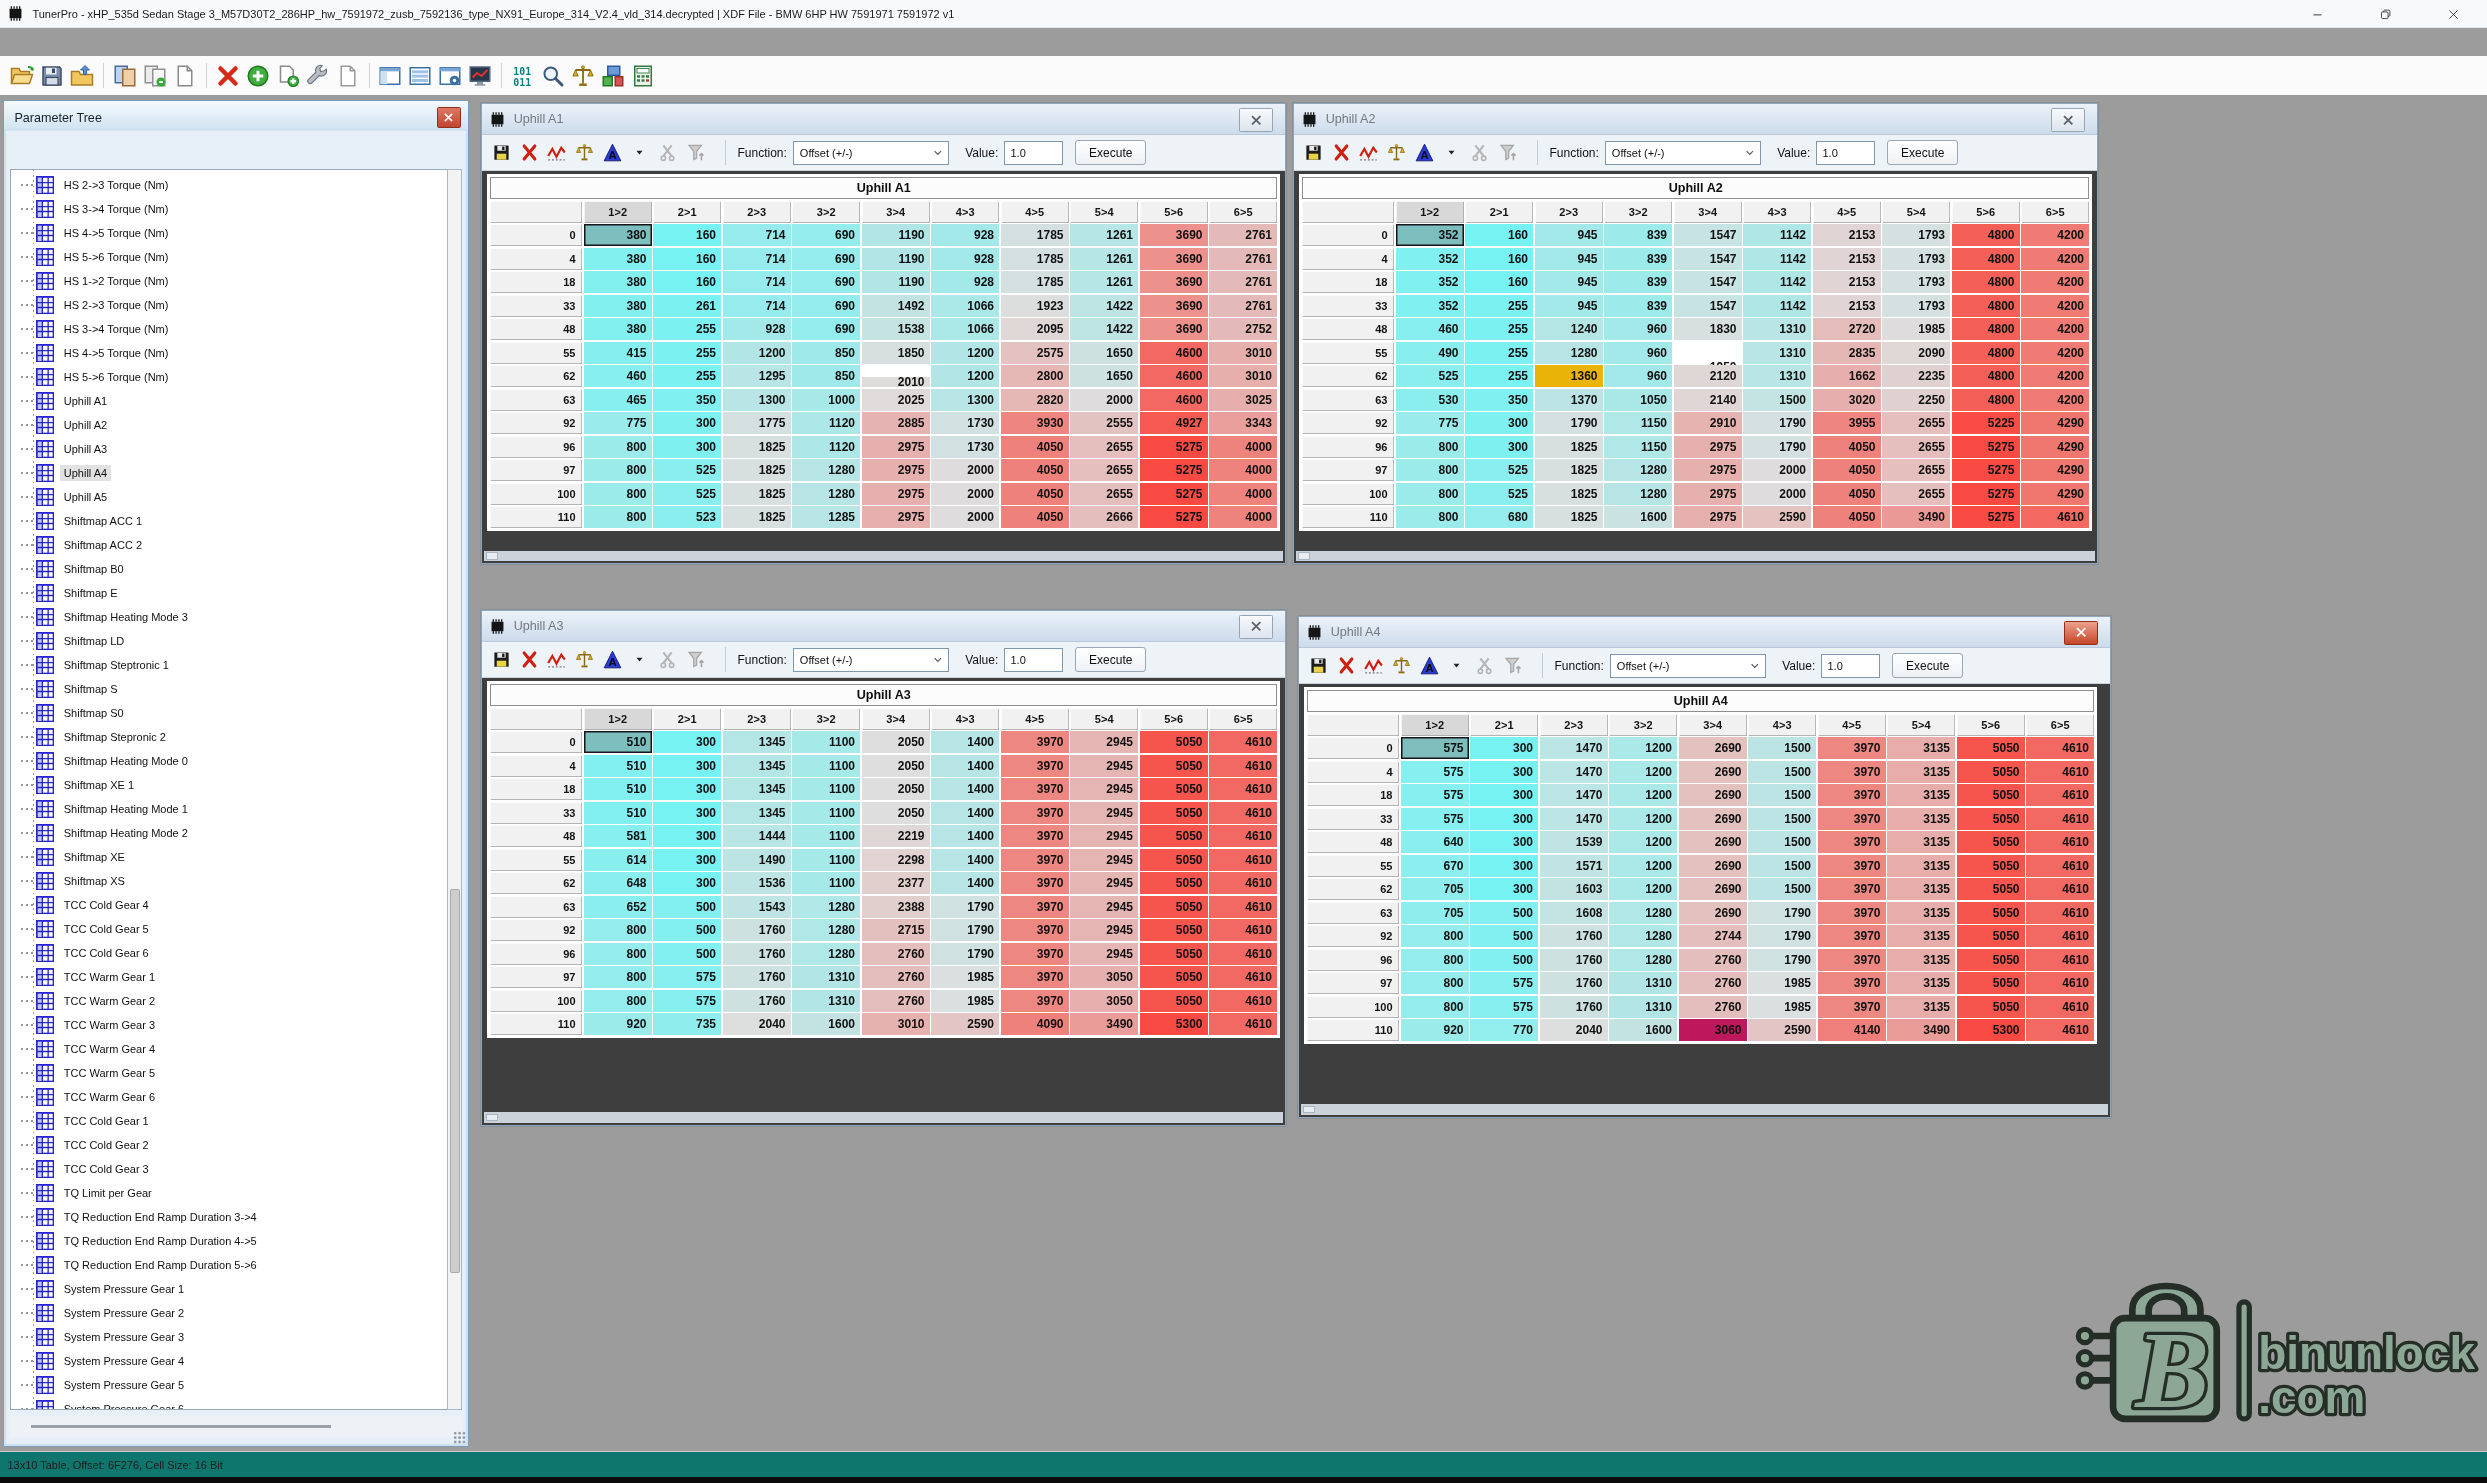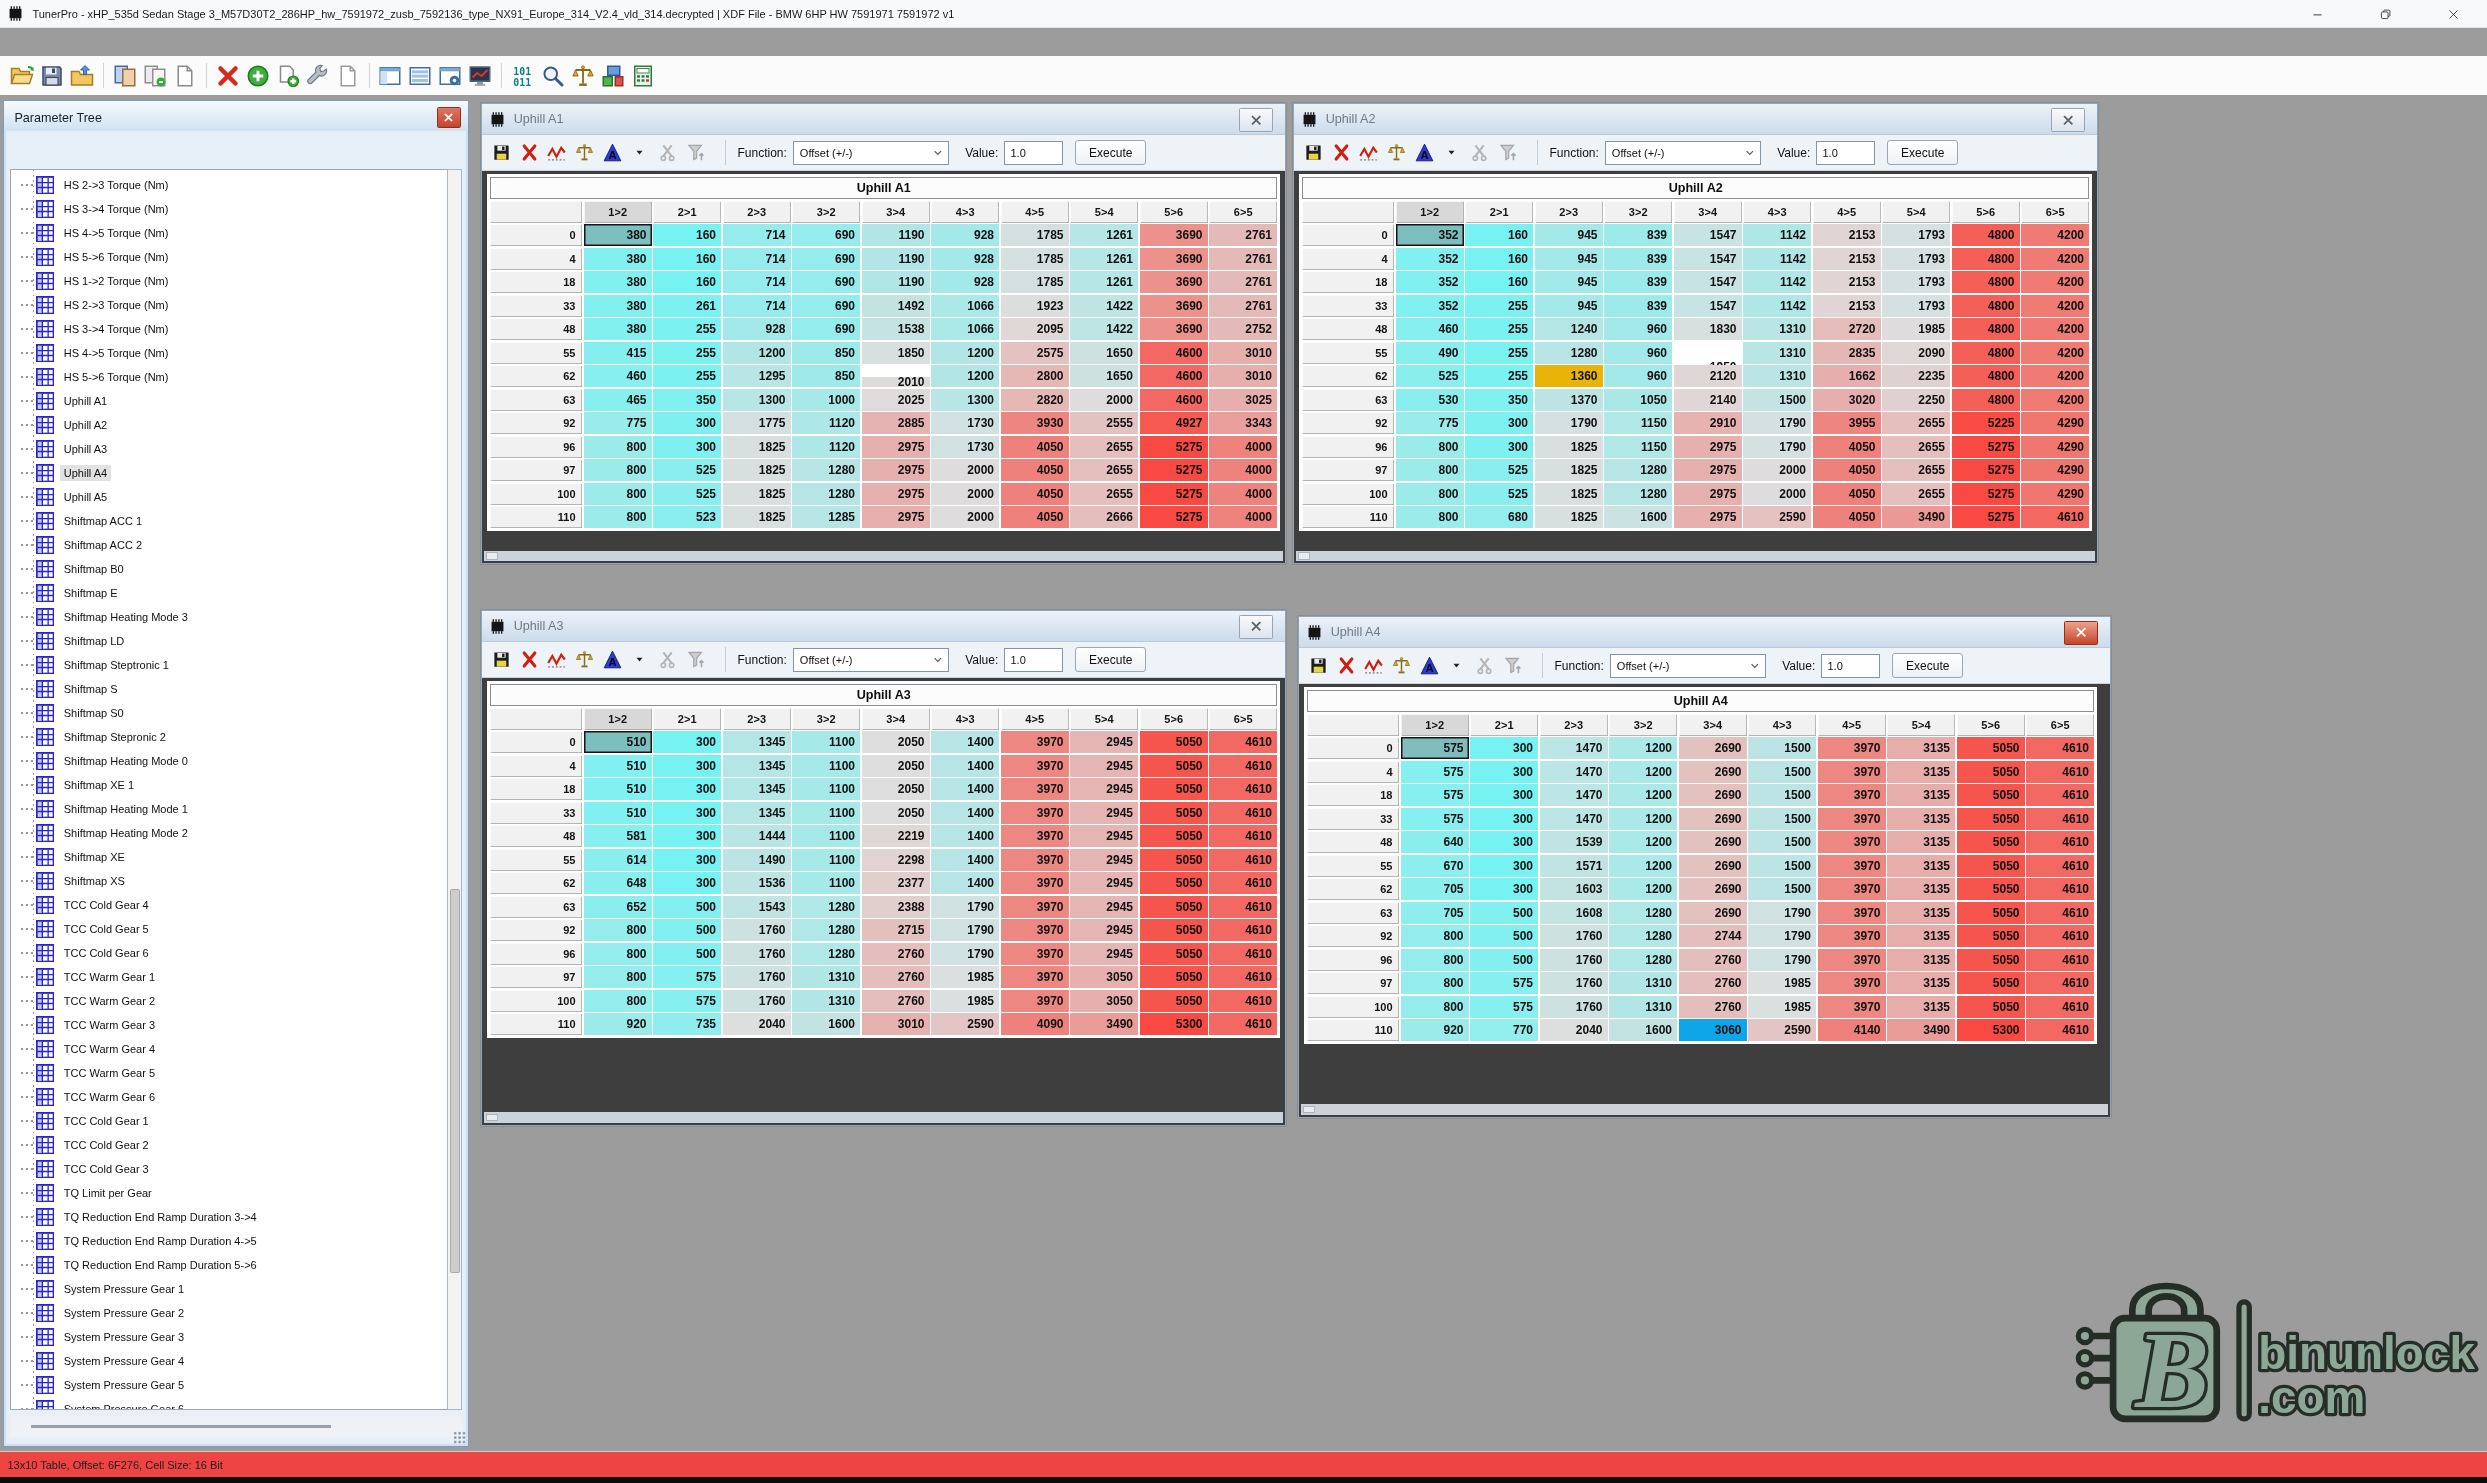--- a/index.html
+++ b/index.html
@@ -110,21 +110,21 @@
   .wbottom { position:absolute; left:2.2px; right:2.2px; bottom:2.2px; height:10.4px; background:#ccd2d9;
     display:flex; align-items:center; padding-left:1.5px; }
   .wbox { width:12px; height:7.4px; background:#e9edf1; border:0.7px solid #aab4bf; }
 
   .win-a1 { left:481px;  top:8.2px;  width:805px; height:461px; }
   .win-a2 { left:1293px; top:8.2px;  width:805px; height:461px; }
   .win-a3 { left:481px;  top:515px; width:805px; height:516px; }
   .win-a4 { left:1298px; top:521px; width:813px; height:502px; }
 
   
-  .statusbar { position:absolute; left:0; top:1451px; width:100%; height:26px; background:#ef4444;
+  .statusbar { position:absolute; left:0; top:1451px; width:100%; height:26px; background:#0f766e;
     border-top:0.7px solid #cfcfcf; display:flex; align-items:center; padding-left:7.4px; }
   .status-text { font-size:11px; color:#1d1d1d; }
   .bottomstrip { position:absolute; left:0; top:1477px; width:100%; height:6px; background:#0a0a0a; }
 
   .watermark { position:absolute; left:2067px; top:1161px; }
 </style>
 </head>
 <body>
 
 <div class="screen">
@@ -1773,21 +1773,21 @@
                 <div class="cell" style="background: rgb(218, 223, 223);">1985</div>
                 <div class="cell" style="background: rgb(237, 135, 130);">3970</div>
                 <div class="cell" style="background: rgb(231, 173, 170);">3135</div>
                 <div class="cell" style="background: rgb(246, 85, 78);">5050</div>
                 <div class="cell" style="background: rgb(242, 105, 99);">4610</div>
                 <div class="lcell">110</div>
                 <div class="cell" style="background: rgb(155, 235, 235);">920</div>
                 <div class="cell" style="background: rgb(146, 237, 237);">770</div>
                 <div class="cell" style="background: rgb(221, 222, 222);">2040</div>
                 <div class="cell" style="background: rgb(195, 227, 227);">1600</div>
-                <div class="cell" style="background: #0ea5e9; text-align: right;">3060</div>
+                <div class="cell" style="background: #be185d; text-align: right;">3060</div>
                 <div class="cell" style="background: rgb(226, 197, 196);">2590</div>
                 <div class="cell" style="background: rgb(239, 127, 122);">4140</div>
                 <div class="cell" style="background: rgb(234, 156, 153);">3490</div>
                 <div class="cell" style="background: rgb(248, 74, 66);">5300</div>
                 <div class="cell" style="background: rgb(242, 105, 99);">4610</div>
               </div>
       </div>
     </div>
     <div class="wbottom">
             <span class="wbox"></span>

